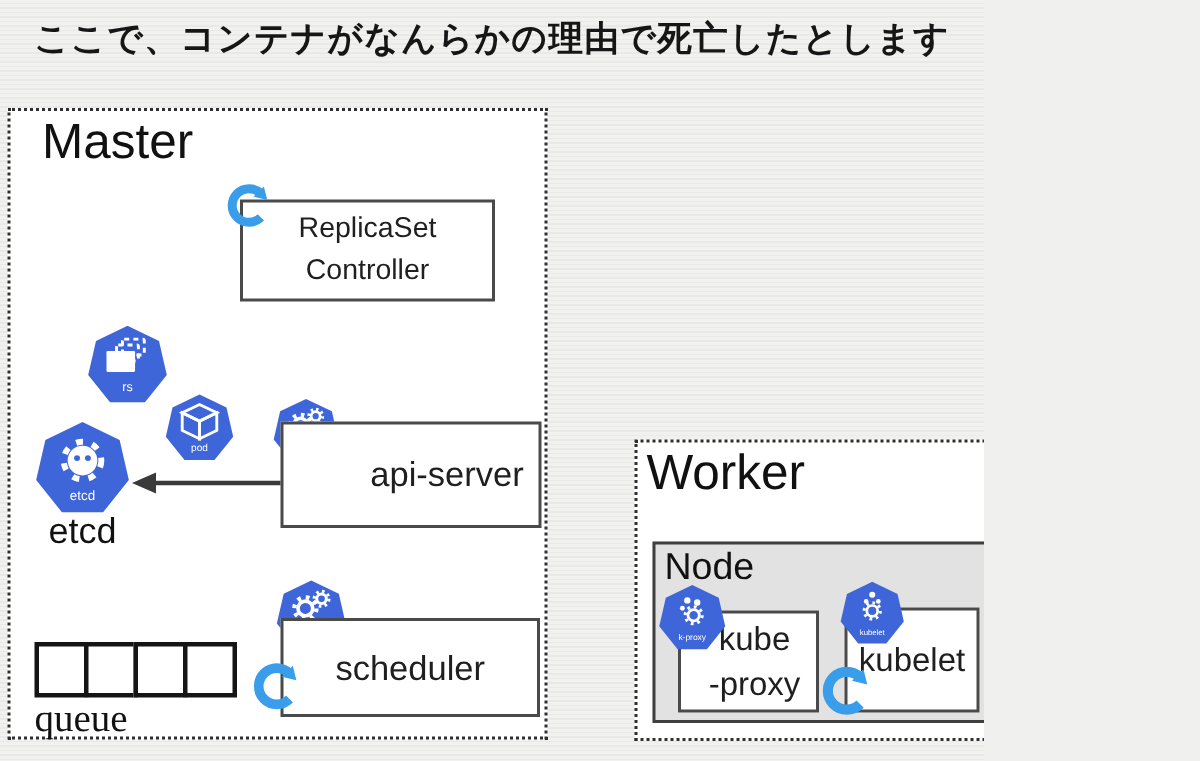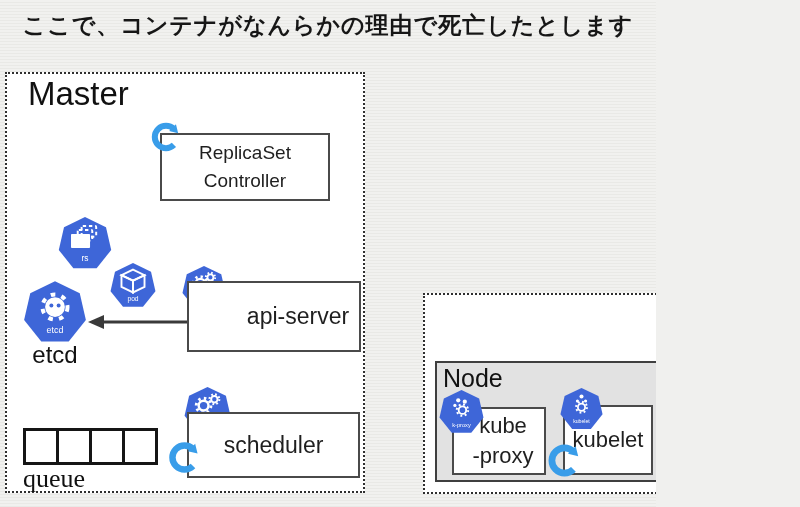--- a/index.html
+++ b/index.html
@@ -138,20 +138,21 @@
 
   <div class="abs queue-row" style="left:23px;top:428px;width:135px;">
     <div class="queue-cell"></div>
     <div class="queue-cell"></div>
     <div class="queue-cell"></div>
     <div class="queue-cell"></div>
   </div>
   <div class="abs caption-serif" style="left:23px;top:464px;width:135px;">queue</div>
 
   <div class="abs dotted-box" style="left:423px;top:293px;width:370px;height:201px;"></div>
+  <div class="abs zone-label" style="left:431px;top:297px;">Worker</div>
 
   <div class="abs node-box" style="left:435px;top:361px;width:348px;height:121px;"></div>
   <div class="abs node-label" style="left:443px;top:364px;">Node</div>
 
   <div class="abs solid-box" style="left:452px;top:407px;width:94px;height:68px;font-size:22px;line-height:30px;padding-left:8px;">
     <div>kube</div>
     <div>-proxy</div>
   </div>
   <svg class="abs" style="left:438px;top:389px;" width="47" height="47" viewBox="0 0 100 100">
     <polygon class="hepta" points="50,2 87.5,20.1 96.8,60.7 70.8,93.2 29.2,93.2 3.2,60.7 12.5,20.1"></polygon>

